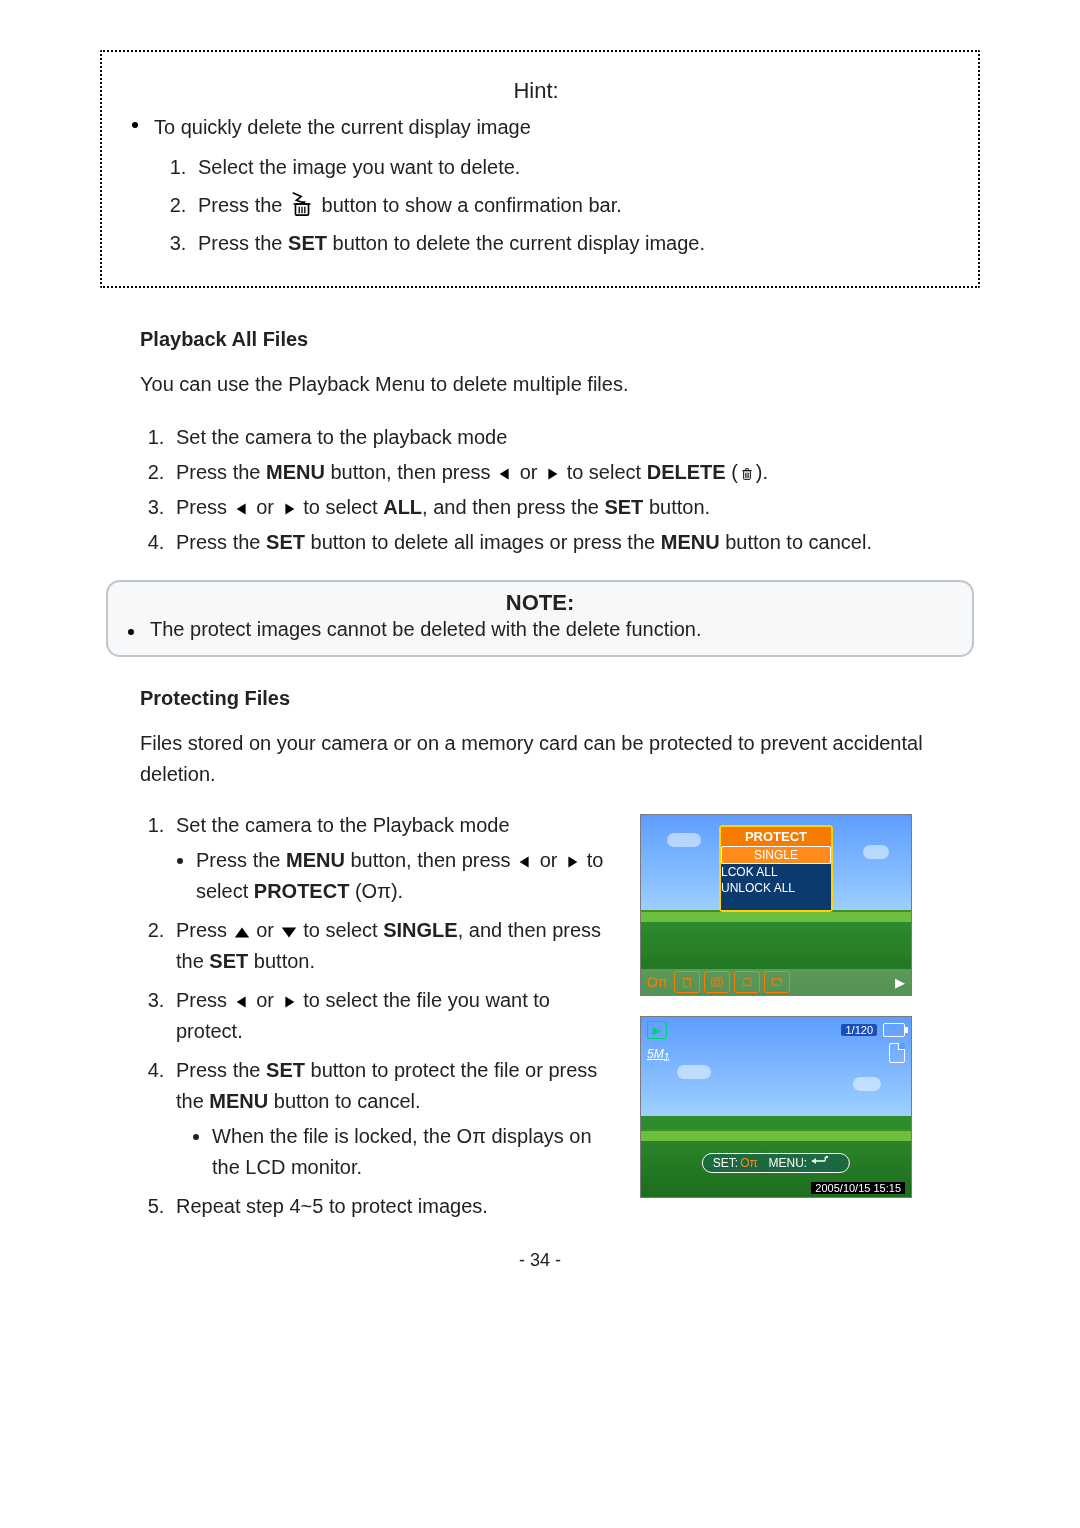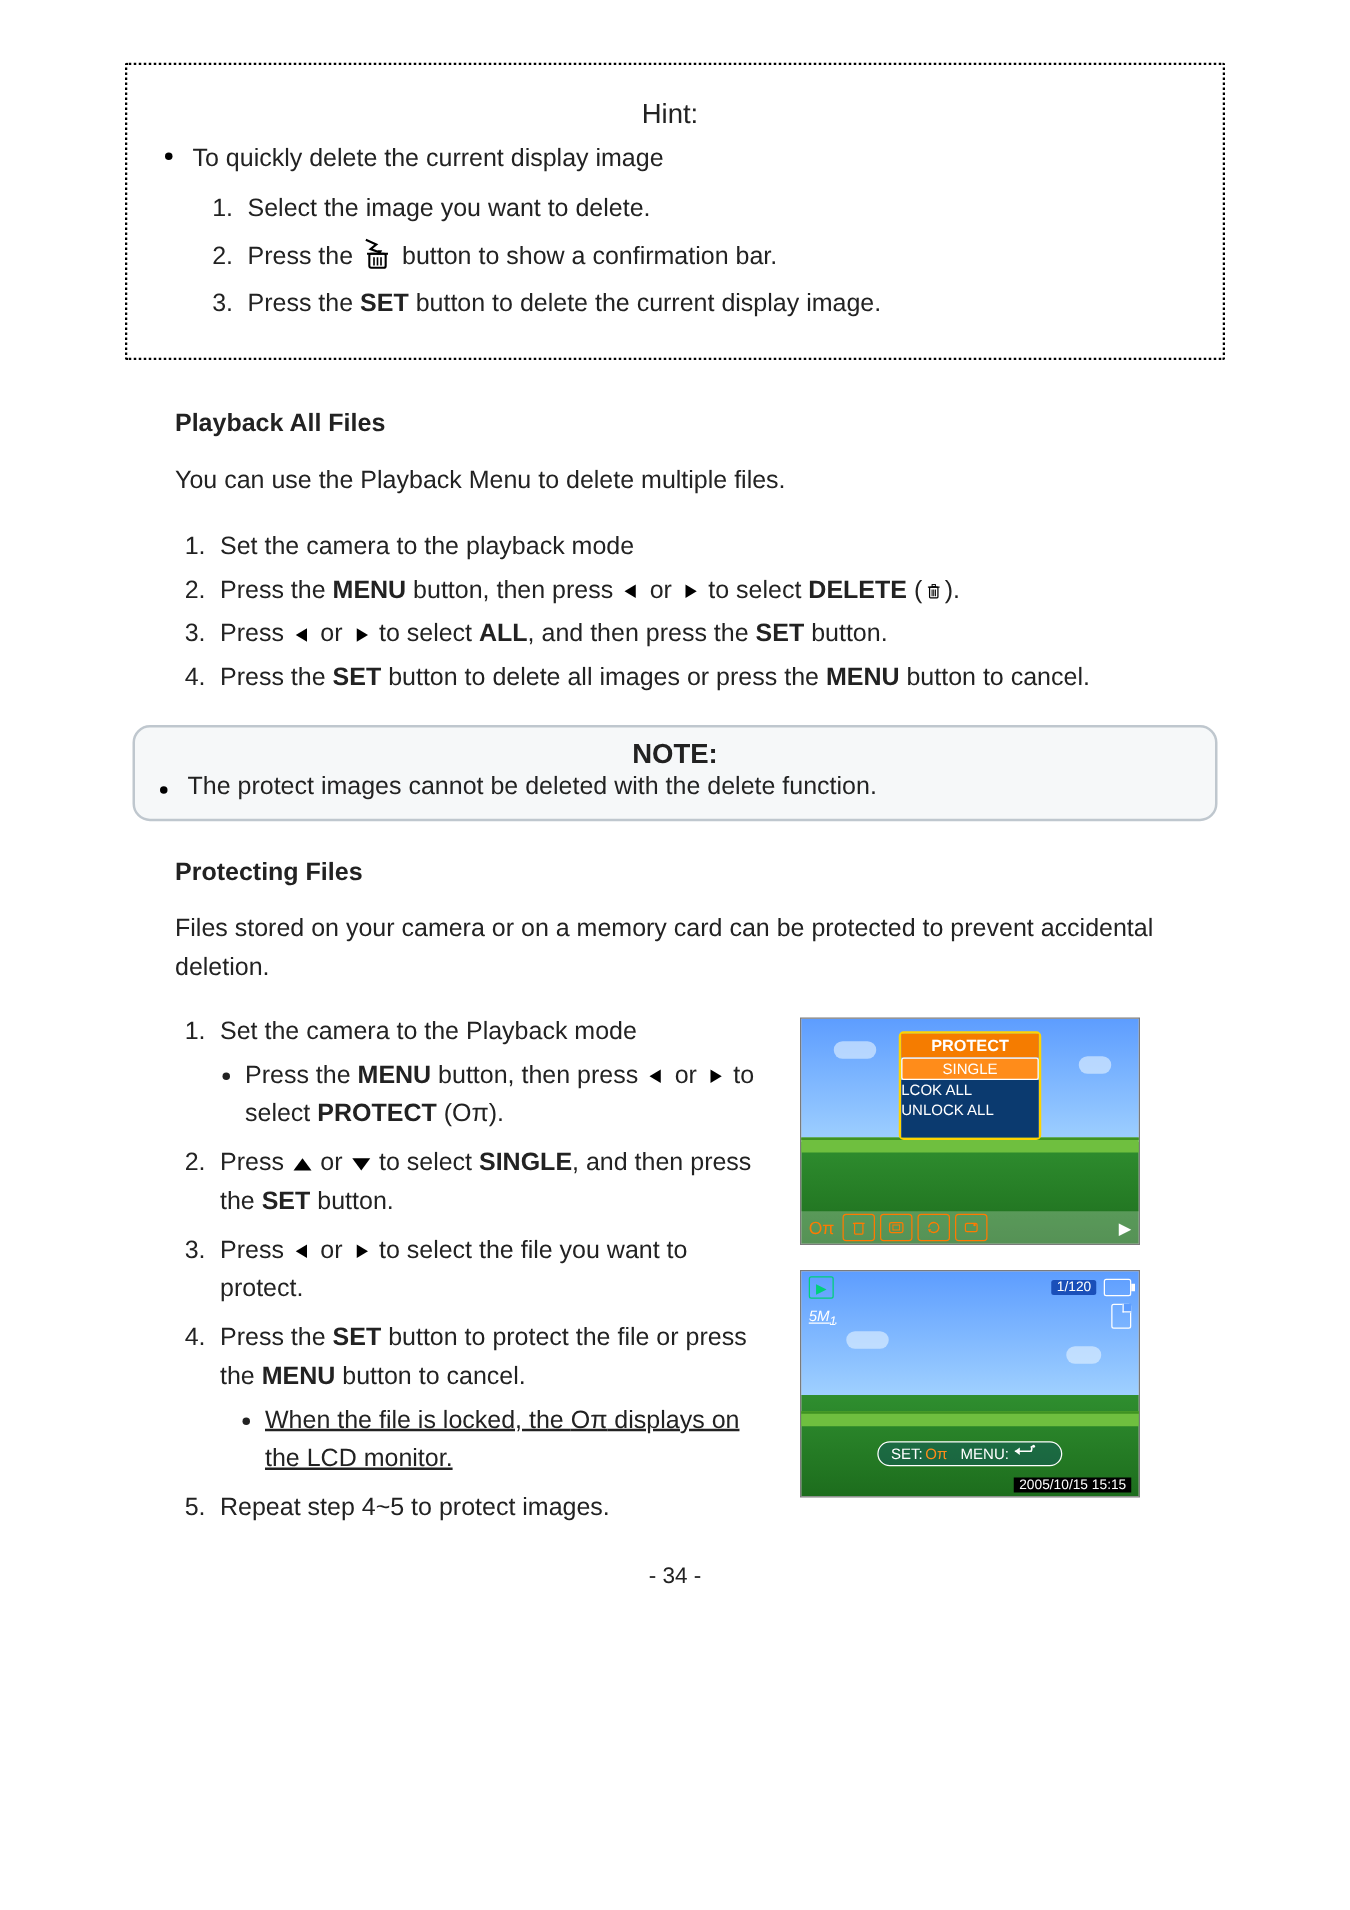--- a/index.html
+++ b/index.html
@@ -106,21 +106,20 @@
     padding: 0;
   }
   ul.sub li {
     list-style: disc;
     margin-bottom: 4px;
   }
   ul.sub2 {
     list-style: disc;
     margin: 4px 0 4px 36px;
     padding: 0;
-    text-decoration: underline;
   }
   ul.sub2 li { margin-bottom: 4px; }
 
   
   .note-box {
     border: 2px solid #bfc7ce;
     background: #f6f8f9;
     border-radius: 14px;
     padding: 8px 20px 14px 20px;
     margin: 10px 6px 24px 6px;

